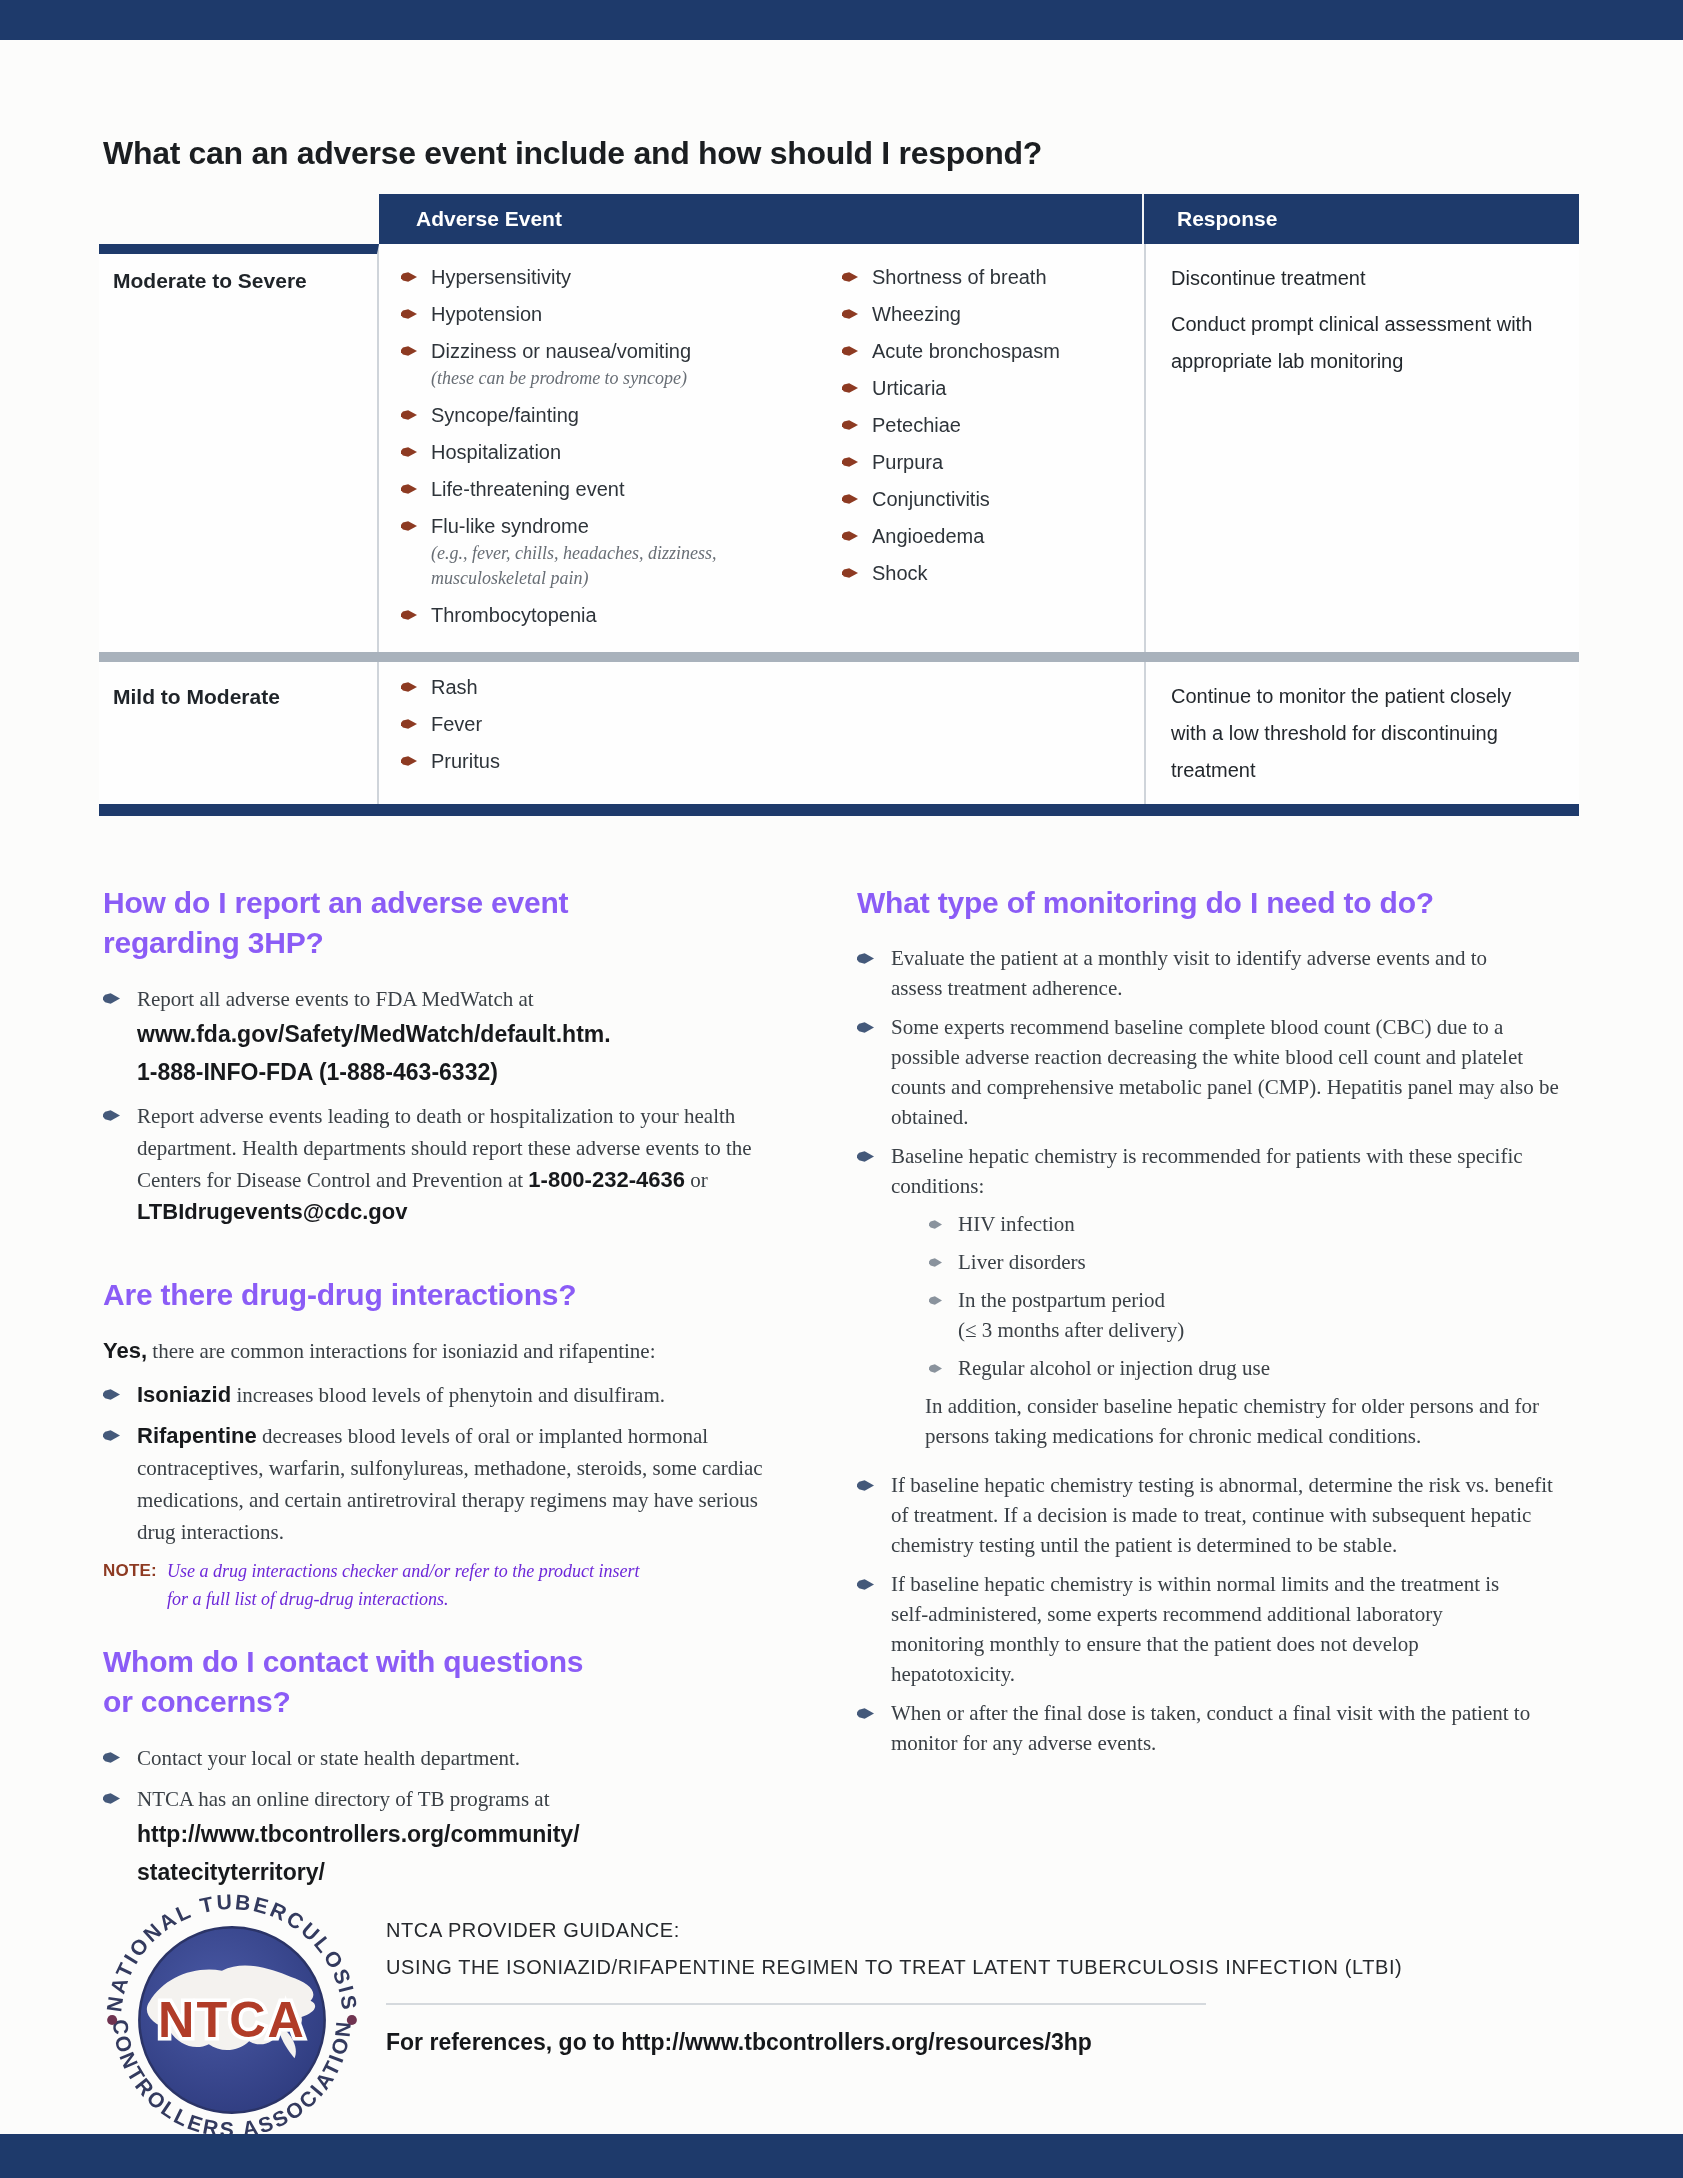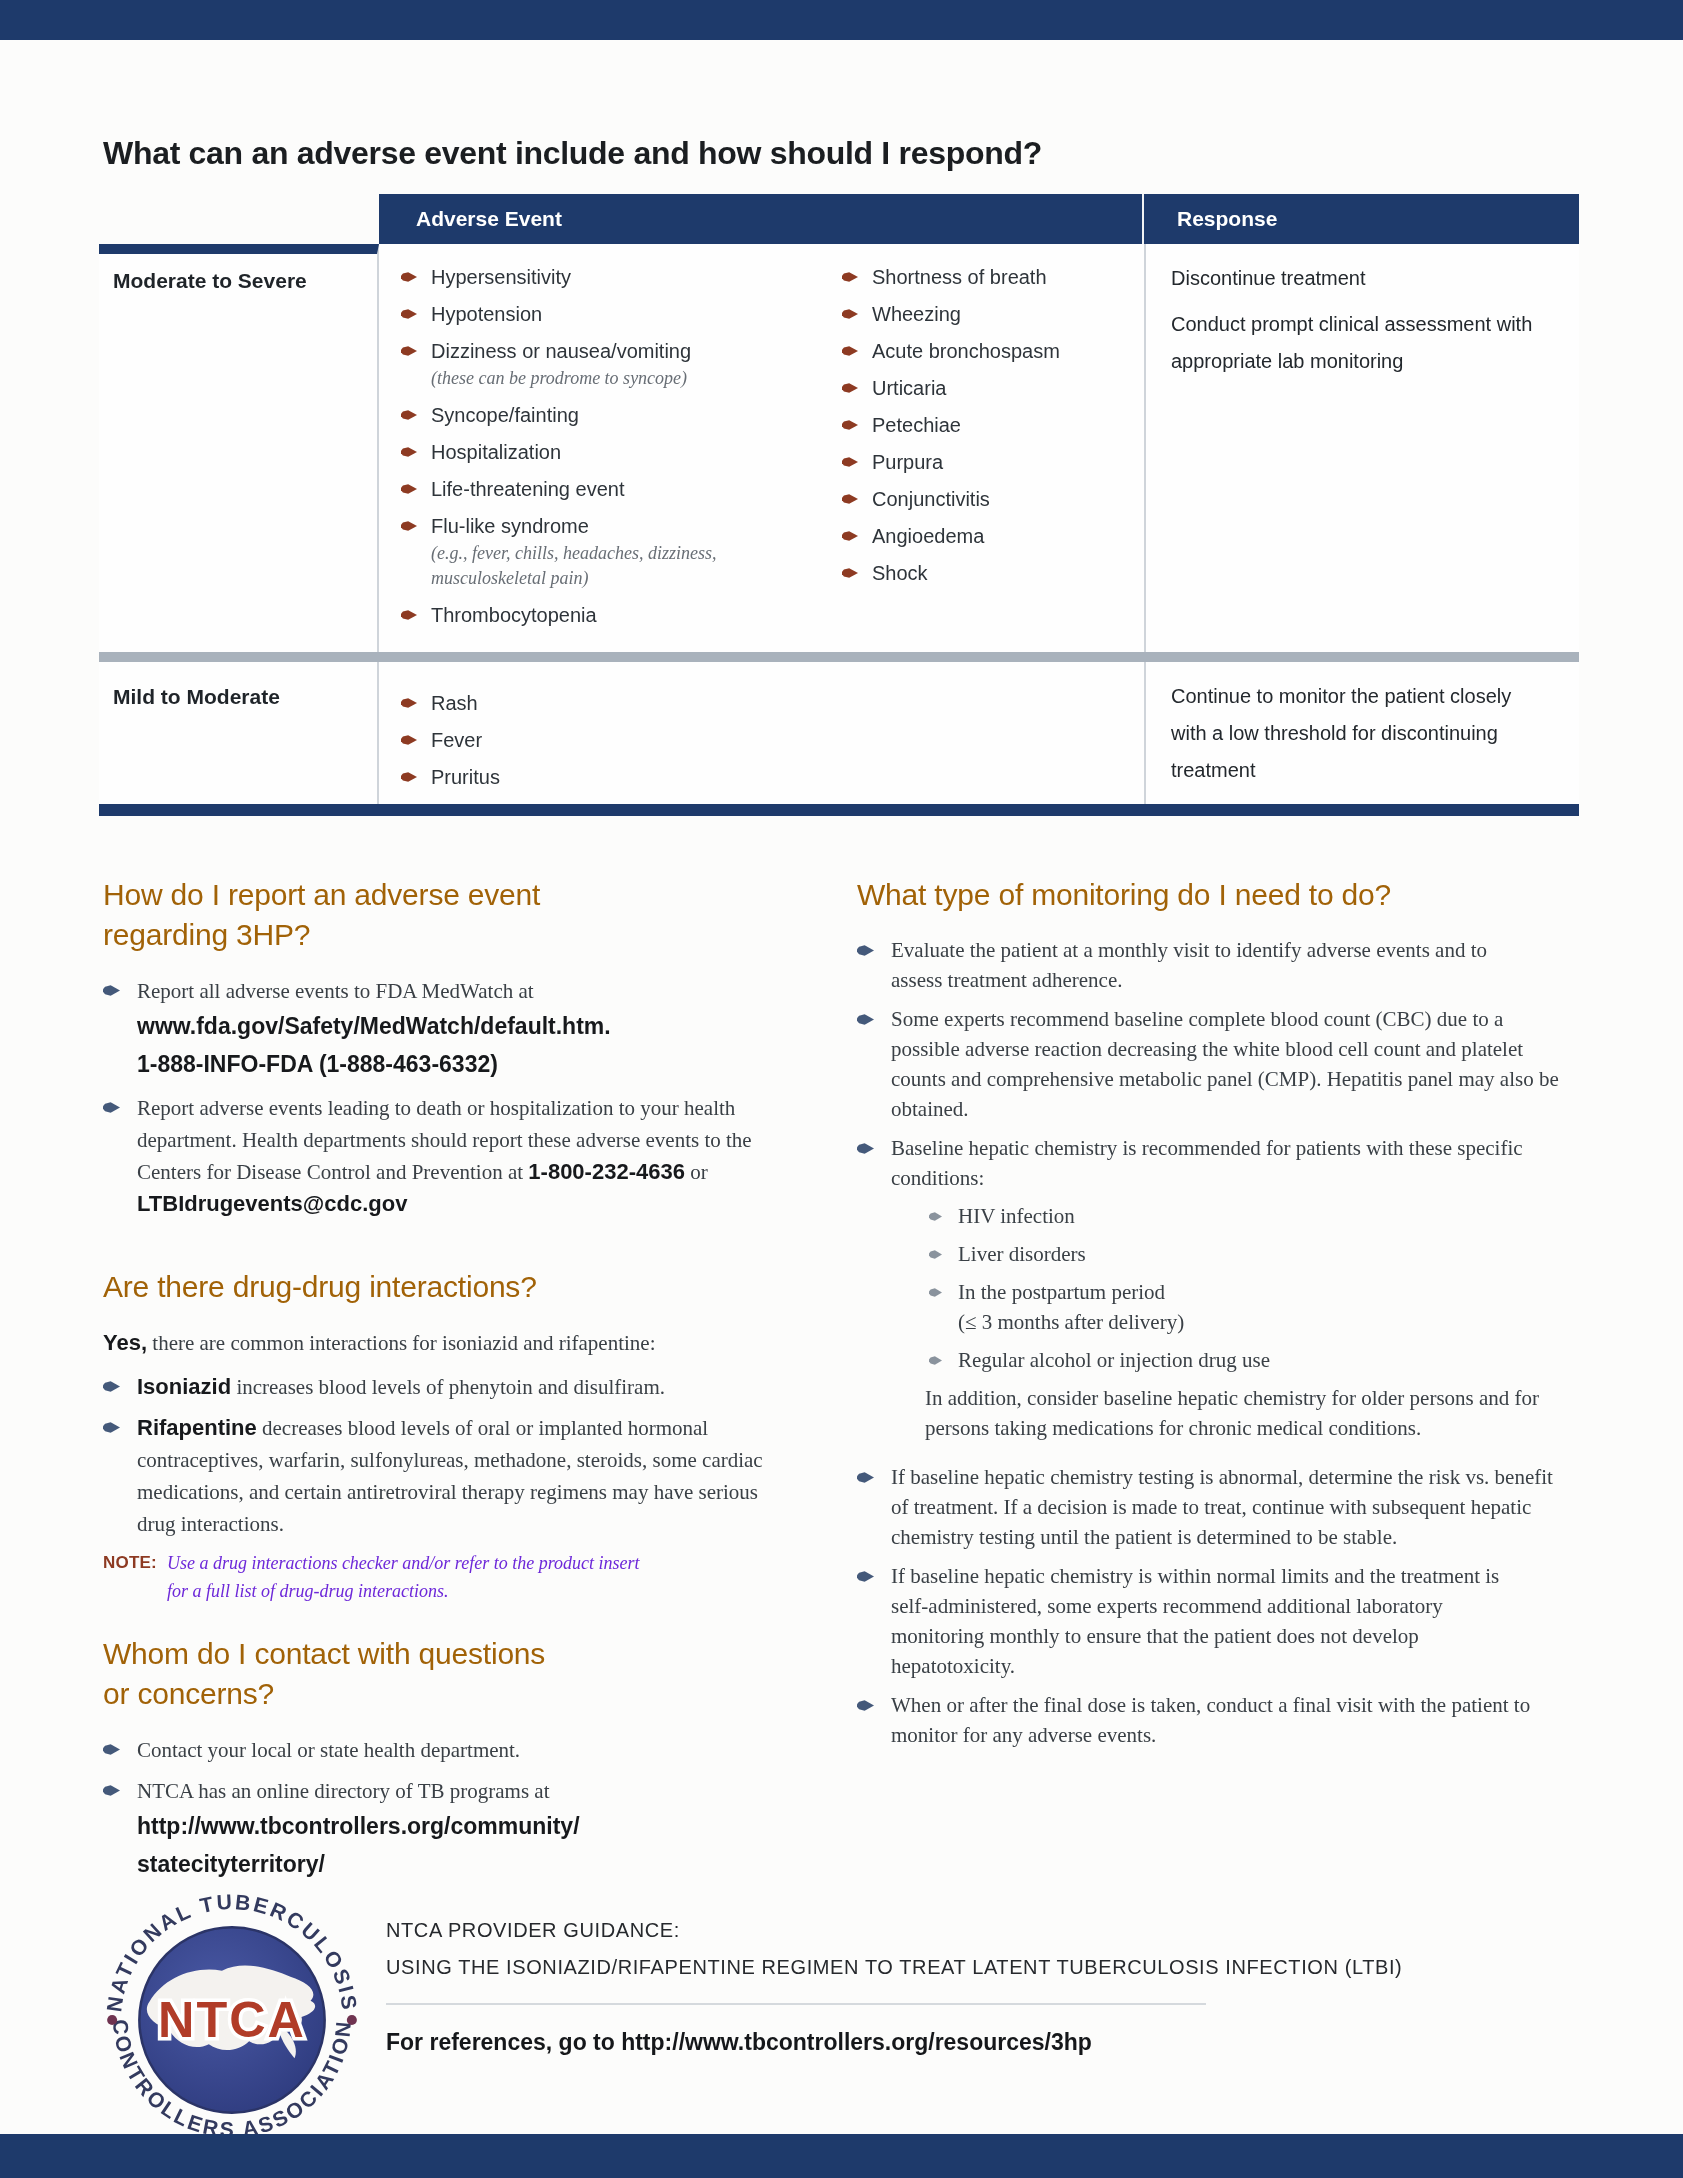--- a/index.html
+++ b/index.html
@@ -44,22 +44,22 @@
   .tnote{font-family:"Liberation Serif",serif;font-style:italic;font-size:18px;
          line-height:25px;color:#686e75;margin-top:2px;}
   .cell-resp{flex:1;padding:16px 20px 0 25px;font-weight:400;font-size:20px;
              line-height:37px;color:#23282d;}
   .cell-resp p{margin:0 0 9px;max-width:368px;}
   .rowdiv{height:10px;background:#a9b2bc;}
   .tbottom{height:12px;background:var(--navy,#1e3a6b);}
 
   
   .sec{width:747px;}
-  .sec h2{margin:8px 0 20px;font-size:30px;line-height:40px;font-weight:400;
-          color:#a16207;letter-spacing:-0.2px;}
+  .sec h2{margin:16px 0 20px;font-size:30px;line-height:40px;font-weight:700;
+          color:#8b5cf6;letter-spacing:-0.2px;}
   .sec-report{left:103px;top:867px;}
   .sec-interactions{left:103px;top:1259px;}
   .sec-contact{left:103px;top:1626px;}
   .sec-monitoring{left:857px;top:867px;width:717px;}
   ul.blist{list-style:none;margin:0;padding:0;}
   .blist>li{display:flex;margin-bottom:9px;}
   .blist .blt{margin-top:10px;}
   .serif{font-family:"Liberation Serif",serif;font-size:21px;line-height:32px;color:#3a4046;}
   .sec-monitoring .serif{font-size:21px;line-height:30px;}
   .boldlink{font-family:"Liberation Sans",sans-serif;font-weight:700;font-size:23px;
@@ -180,21 +180,21 @@
       <div class="cell cell-resp">
         <p>Discontinue treatment</p>
         <p>Conduct prompt clinical assessment with appropriate lab monitoring</p>
       </div>
     </div>
 
     <div class="rowdiv"></div>
 
     <div class="trow trow2">
       <div class="cell cell-label">Mild to Moderate</div>
-      <div class="cell cell-events" style="padding-top:28px;flex-direction:column;">
+      <div class="cell cell-events" style="padding-top:12px;flex-direction:column;">
         <ul class="tlist colA">
           <li class="tbl-li">
               <span class="blt blt-maroon"></span>
               <div><span>Rash</span></div>
             </li>
           <li class="tbl-li">
               <span class="blt blt-maroon"></span>
               <div><span>Fever</span></div>
             </li>
           <li class="tbl-li">

